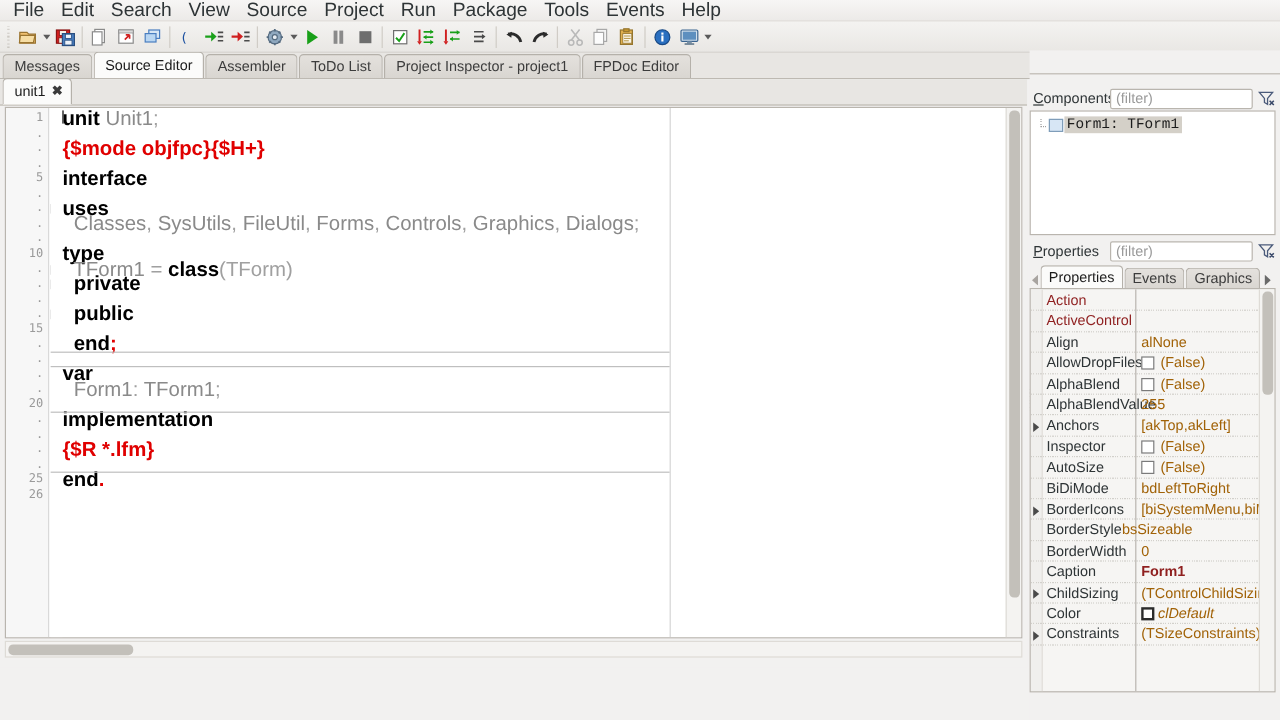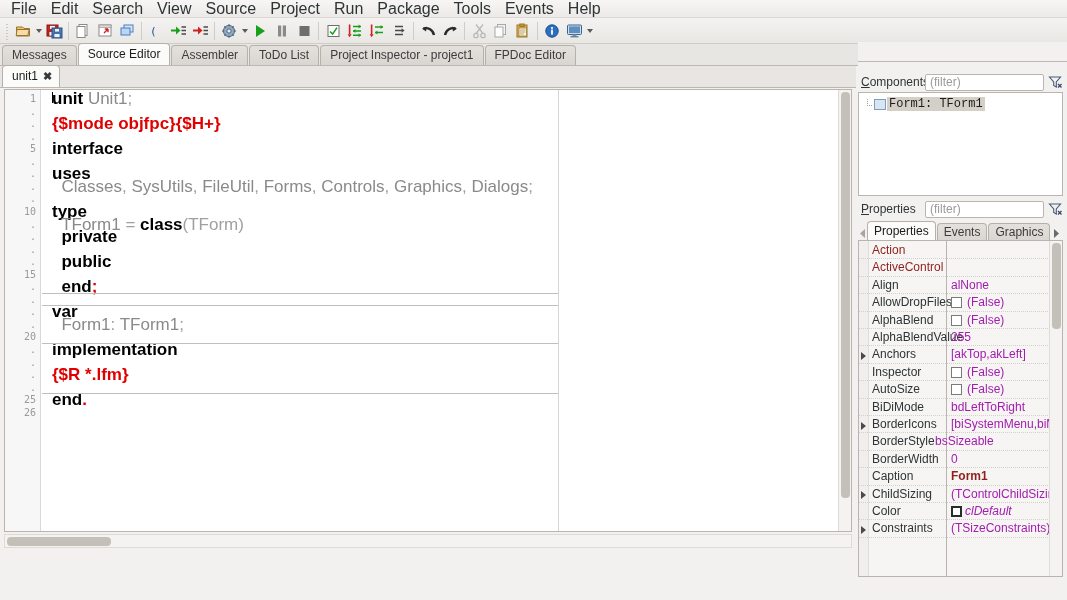--- a/index.html
+++ b/index.html
@@ -205,21 +205,21 @@
     background: #f6f5f3; border: 1px solid #b9b5ae; overflow: hidden;
   }
   .pg-expcol { position: absolute; left: 0; top: 0; width: 10px; height: 100%; background: #f0efed; border-right: 1px solid #e0ded9; }
   .pg-namecol { position: absolute; left: 10px; top: 0; width: 78px; height: 100%; border-right: 1px solid #b9b5ae; }
   .pg-valcol  { position: absolute; left: 89px; top: 0; right: 13px; height: 100%; }
   .prow { position: absolute; left: 0; right: 0; height: 17.4px; }
   .prow-div { position: absolute; left: 0; right: 0; bottom: 0; height: 1px;
     background-image: repeating-linear-gradient(to right, #d2d0cb 0 1px, transparent 1px 2px); }
   .pname { position: absolute; left: 13px; font-size: 12px; line-height: 17px; color: #2e3436; white-space: nowrap; }
   .pname.hl { color: #8f1f1f; }
-  .pval { position: absolute; left: 92px; font-size: 12px; line-height: 17px; color: #a21caf; white-space: nowrap; }
+  .pval { position: absolute; left: 92px; font-size: 12px; line-height: 17px; color: #a16207; white-space: nowrap; }
   .pval.bold { color: #8f1f1f; font-weight: bold; }
   .exparrow { position: absolute; left: 2px; width: 7px; height: 17px; }
   .exparrow:after { content:""; position:absolute; left:0; top:5.5px;
     border-top:4px solid transparent; border-bottom:4px solid transparent; border-left:5px solid #4a4a4a; }
   .cb { position: absolute; width: 11px; height: 11px; background: #fff; border: 1px solid #7a7a7a; }
   .cb.thick { border: 2px solid #2b2b2b; }
   .pg-vscroll { position: absolute; right: 0; top: 0; width: 13px; bottom: 0; background: #f4f3f1; border-left: 1px solid #dedbd6; }
   .pg-vthumb { position: absolute; left: 2px; top: 2px; width: 9px; height: 86px; background: #c3c0ba; border-radius: 4px; }
 </style>
 </head>

